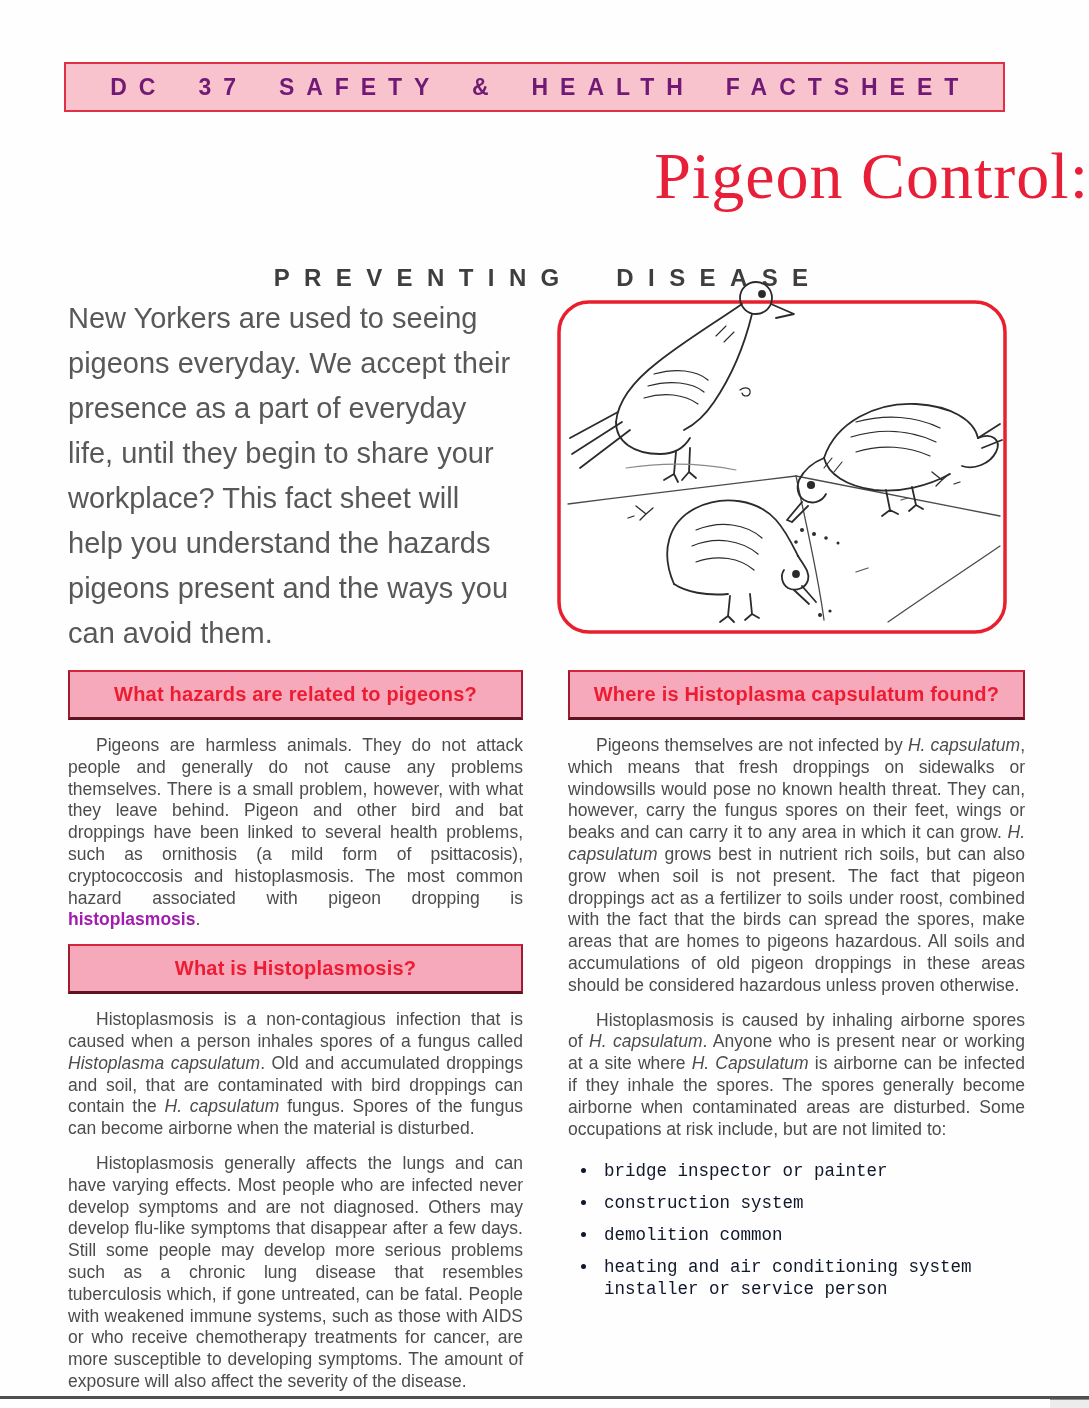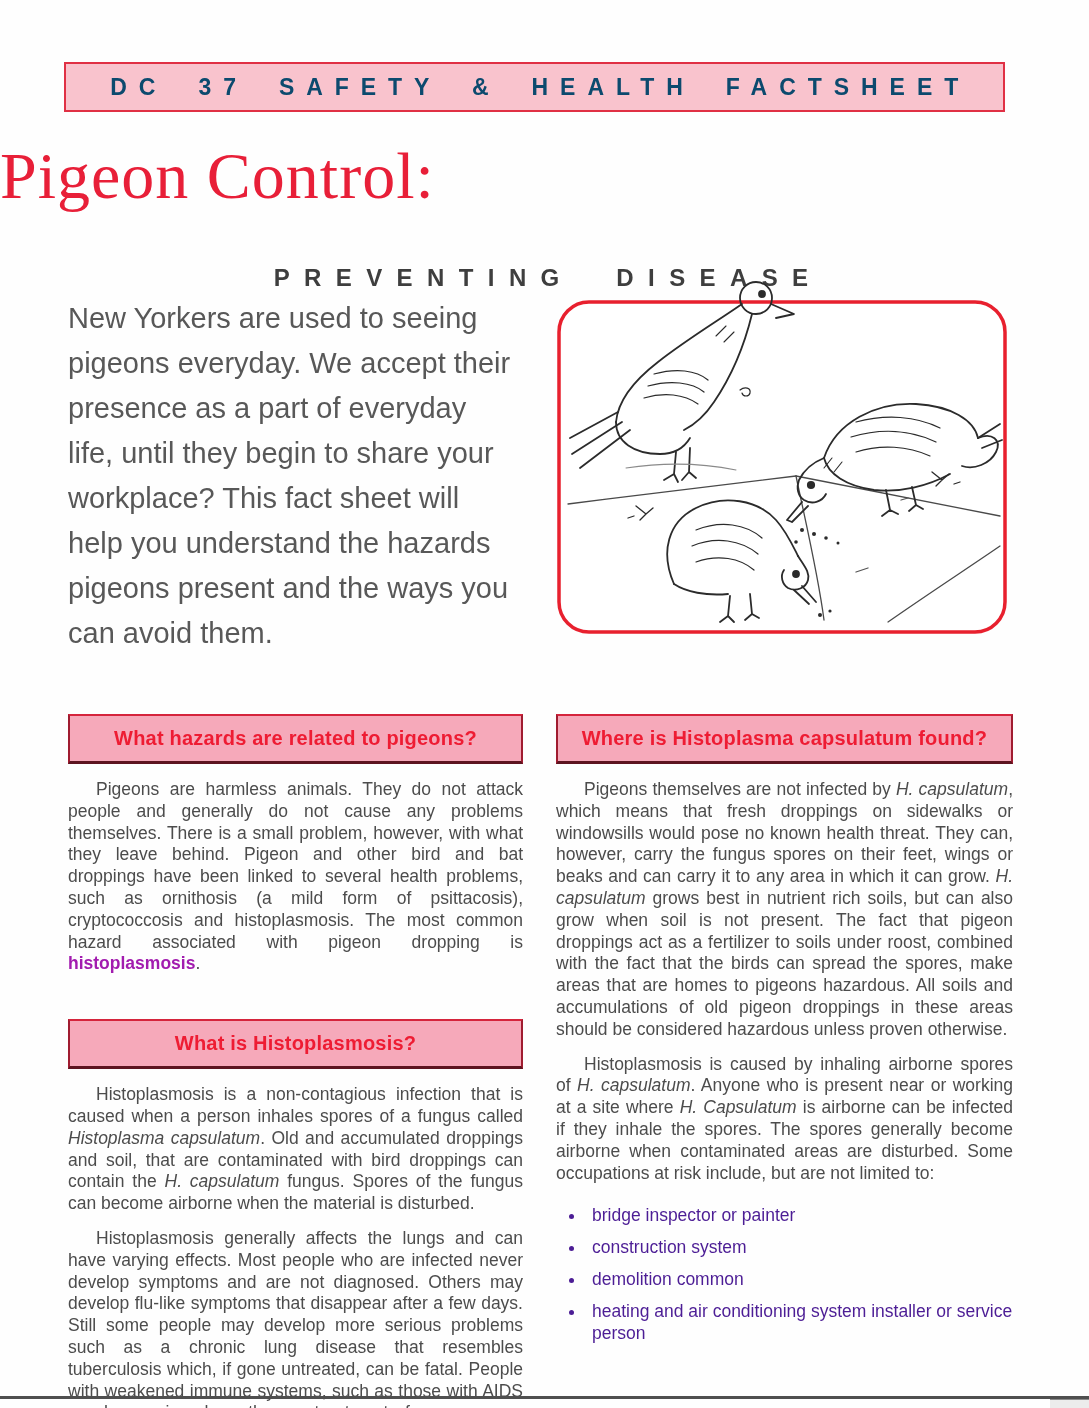--- a/index.html
+++ b/index.html
@@ -8,68 +8,68 @@
     background:#fefefe;overflow:hidden;
     font-family:"Liberation Sans",sans-serif;color:#4c4c4c;
   }
   
   .banner{
     position:absolute;left:64px;top:62px;width:941px;height:50px;
     background:#f9c3cd;border:2px solid #e03044;box-sizing:border-box;
     display:flex;align-items:center;justify-content:center;
   }
   .banner-text{
-    color:#0c4a6e;font-weight:bold;font-size:23px;
+    color:#701a75;font-weight:bold;font-size:23px;
     letter-spacing:0.52em;word-spacing:0.55em;white-space:nowrap;
     padding-left:0.5em;
   }
   
   .doc-title{
-    position:absolute;left:0;top:138px;width:100%;text-align:left;
+    position:absolute;left:0;top:138px;width:100%;text-align:right;
     font-family:"Liberation Serif","DejaVu Serif",serif;
     font-size:66px;color:#e81f38;letter-spacing:1px;
   }
   .doc-subtitle{
     position:absolute;left:0;top:224px;width:100%;text-align:center;
     font-size:24px;font-weight:bold;color:#3e3e3e;
     letter-spacing:0.60em;word-spacing:0.9em;padding-left:0.3em;box-sizing:border-box;margin-top:40px;
   }
   
   .intro{
     position:absolute;left:68px;top:296px;width:447px;
     font-size:29px;line-height:45px;color:#585858;
   }
   
   .illustration{position:absolute;left:556px;top:262px;width:452px;height:373px;}
   .illustration svg{display:block;}
   
   .col{position:absolute;top:670px;}
   .col-left{left:68px;width:455px;}
-  .col-right{left:556px;width:457px;}
+  .col-right{left:568px;width:457px;}
   .section-head{
     height:50px;box-sizing:border-box;
     background:#f6a9ba;
     border:2px solid #a01c30;border-top-color:#d5243c;border-bottom:3px solid #5d1420;
     display:flex;align-items:center;justify-content:center;
     margin-bottom:15px;
-    margin-top:44px;
   }
   .section-head span{
     color:#ee1c33;font-weight:bold;font-size:20px;letter-spacing:0.2px;
   }
   .body-para{
     font-size:17.5px;line-height:21.8px;color:#4c4c4c;
     text-align:justify;text-indent:28px;margin:0 0 13px 0;
   }
   .it{font-style:italic;}
   .bd{font-weight:bold;color:#a21caf;}
   ul.bullets{list-style:disc;margin:20px 0 0 6px;padding-left:24px;}
   ul.bullets li{
-    font-size:17.5px;line-height:22px;color:#4c1d95;margin-bottom:10px;
+    font-size:17.5px;line-height:22px;color:#0f172a;margin-bottom:10px;
     padding-left:6px;
+    font-family:Liberation Mono, monospace;
   }
   
   .bottom-line{position:absolute;left:0;top:1396px;width:1089px;height:3px;background:#4f4f4f;}
   .bottom-tab{position:absolute;left:1050px;top:1399px;width:39px;height:9px;background:#ececec;border-top:1px solid #8a8a8a;box-sizing:border-box;}
 </style>
 </head>
 <body>
 
 <div class="page">
 

